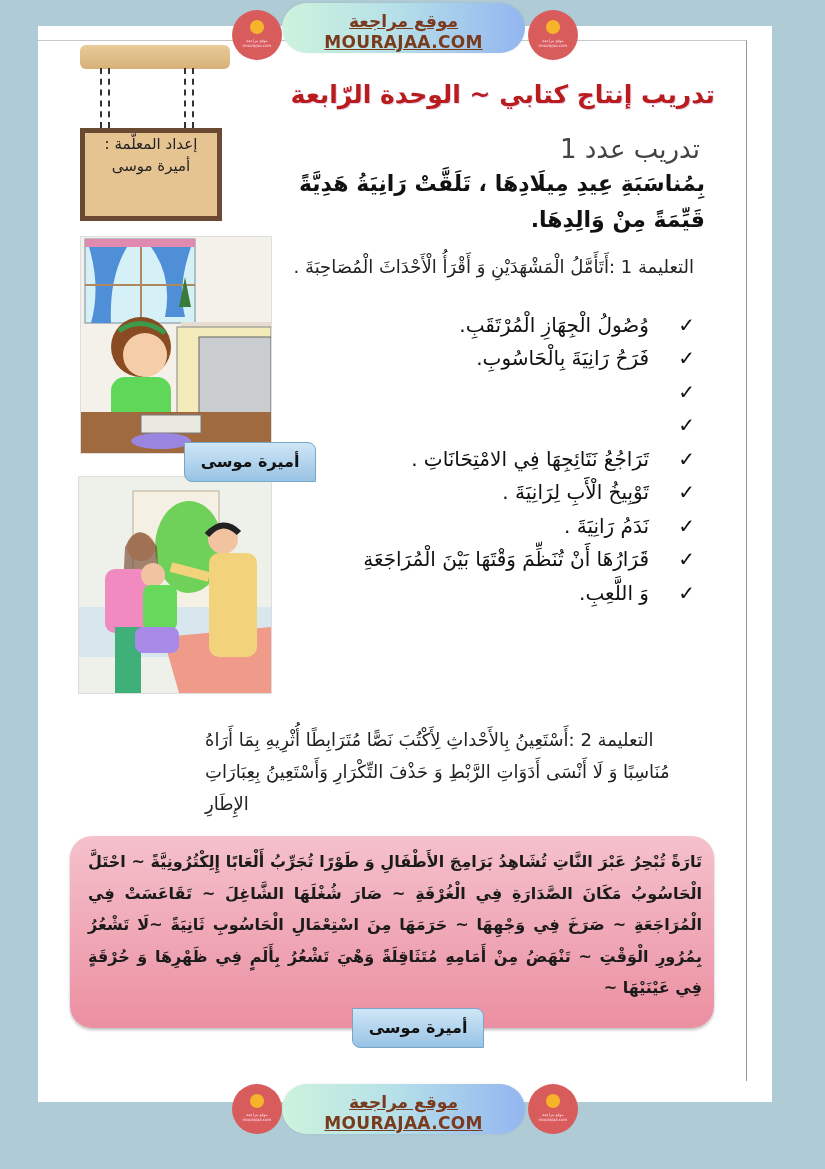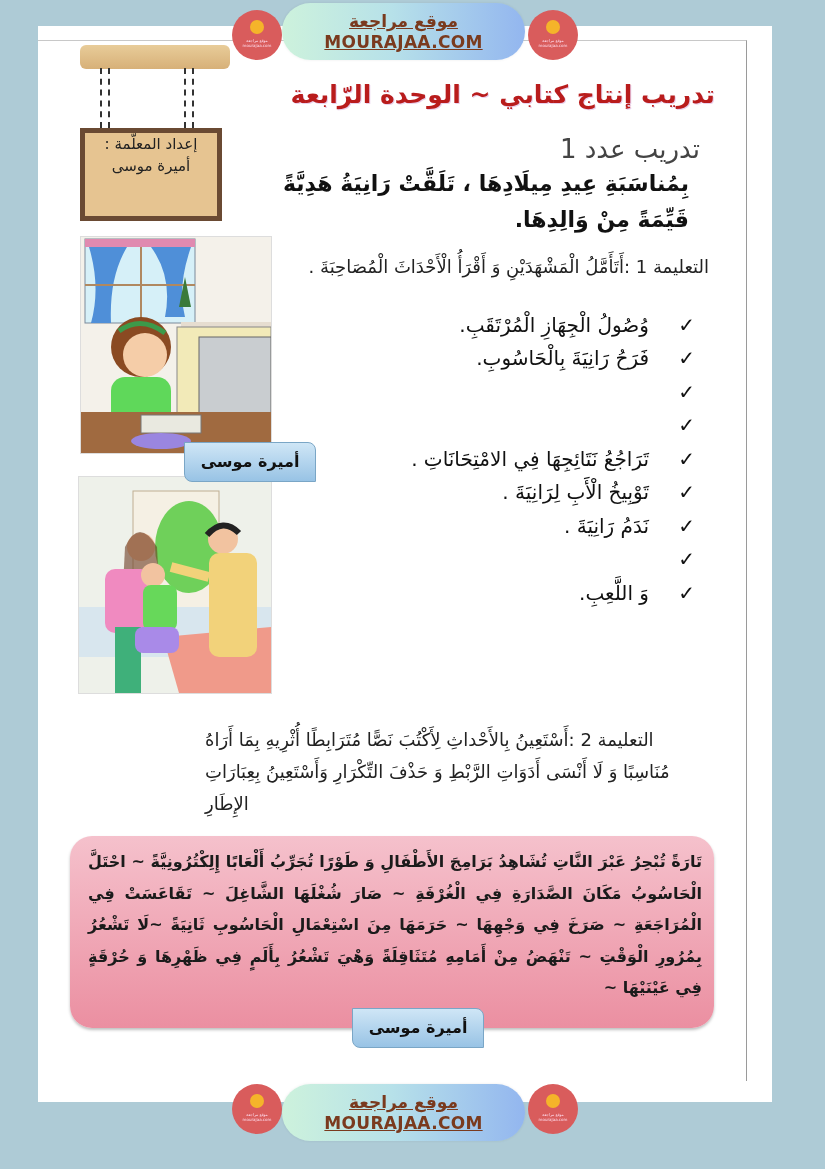--- a/index.html
+++ b/index.html
@@ -11,21 +11,21 @@
   .sheet {
     position:absolute; left:38px; top:26px; width:734px; height:1076px;
     background:#ffffff;
   }
   .inner-frame {
     position:absolute; left:0; top:14px; width:708px; height:1040px;
     border-top:1px solid #c8c8c8; border-right:1px solid #9a9a9a;
   }
   
   .banner {
-    position:absolute; left:282px; width:243px; height:57px;
+    position:absolute; left:282px; width:243px; height:50px;
     border-radius:32px;
     background:linear-gradient(90deg,#cdf2dc 0%,#b7e1e9 45%,#93b6ef 100%);
     text-align:center;
     box-shadow:0 0 3px rgba(0,0,0,0.08);
   }
   .banner .ar {
     display:block; margin-top:8px;
     font-family:"DejaVu Sans", sans-serif; font-size:17px; font-weight:bold;
     color:#7a3a1e; text-decoration:underline; direction:rtl;
   }
@@ -67,25 +67,25 @@
     border-left:2px dashed #333; border-right:2px dashed #333;
   }
   .sign-board {
     position:absolute; left:80px; top:128px; width:142px; height:93px;
     background:#e6c491; border:5px solid #6a4a33; box-sizing:border-box;
     text-align:center; direction:rtl;
     font-size:15px; color:#222; line-height:22px;
   }
   
   .intro {
-    position:absolute; right:136px; top:166px; width:460px; direction:rtl;
+    position:absolute; right:120px; top:166px; width:460px; direction:rtl;
     font-size:22px; font-weight:bold; color:#111; line-height:36px; text-align:right;
   }
   .instr1 {
-    position:absolute; right:116px; top:256px; direction:rtl;
+    position:absolute; right:131px; top:256px; direction:rtl;
     font-size:18px; color:#222;text-align:right;
   }
   
   .pic {
     position:absolute; border:1px solid #ddd; overflow:hidden;
   }
   .pic1 { left:80px; top:236px; width:190px; height:216px; background:#f4f1ea; }
   .pic2 { left:78px; top:476px; width:192px; height:216px; background:#eef2ee; }
   .name-tag {
     position:absolute; height:38px; width:130px;
@@ -220,20 +220,21 @@
   <div class="list-item">
       <span class="check">✓</span>
       <span>تَوْبِيخُ الْأَبِ لِرَانِيَةَ .</span>
     </div>
   <div class="list-item">
       <span class="check">✓</span>
       <span>نَدَمُ رَانِيَةَ .</span>
     </div>
   <div class="list-item">
       <span class="check">✓</span>
+      <span>قَرَارُهَا أَنْ تُنَظِّمَ وَقْتَهَا بَيْنَ الْمُرَاجَعَةِ</span>
     </div>
   <div class="list-item">
       <span class="check">✓</span>
       <span>وَ اللَّعِبِ.</span>
     </div>
 </div>
 
 <div class="instr2">التعليمة 2 :أَسْتَعِينُ بِالأَحْداثِ لِأَكْتُبَ نَصًّا مُتَرَابِطًا أُثْرِيهِ بِمَا أَرَاهُ مُنَاسِبًا وَ لَا أَنْسَى أَدَوَاتِ الرَّبْطِ وَ حَذْفَ التِّكْرَارِ وَأَسْتَعِينُ بِعِبَارَاتِ الإِطَارِ</div>
 
 <div class="pink-box"></div>

